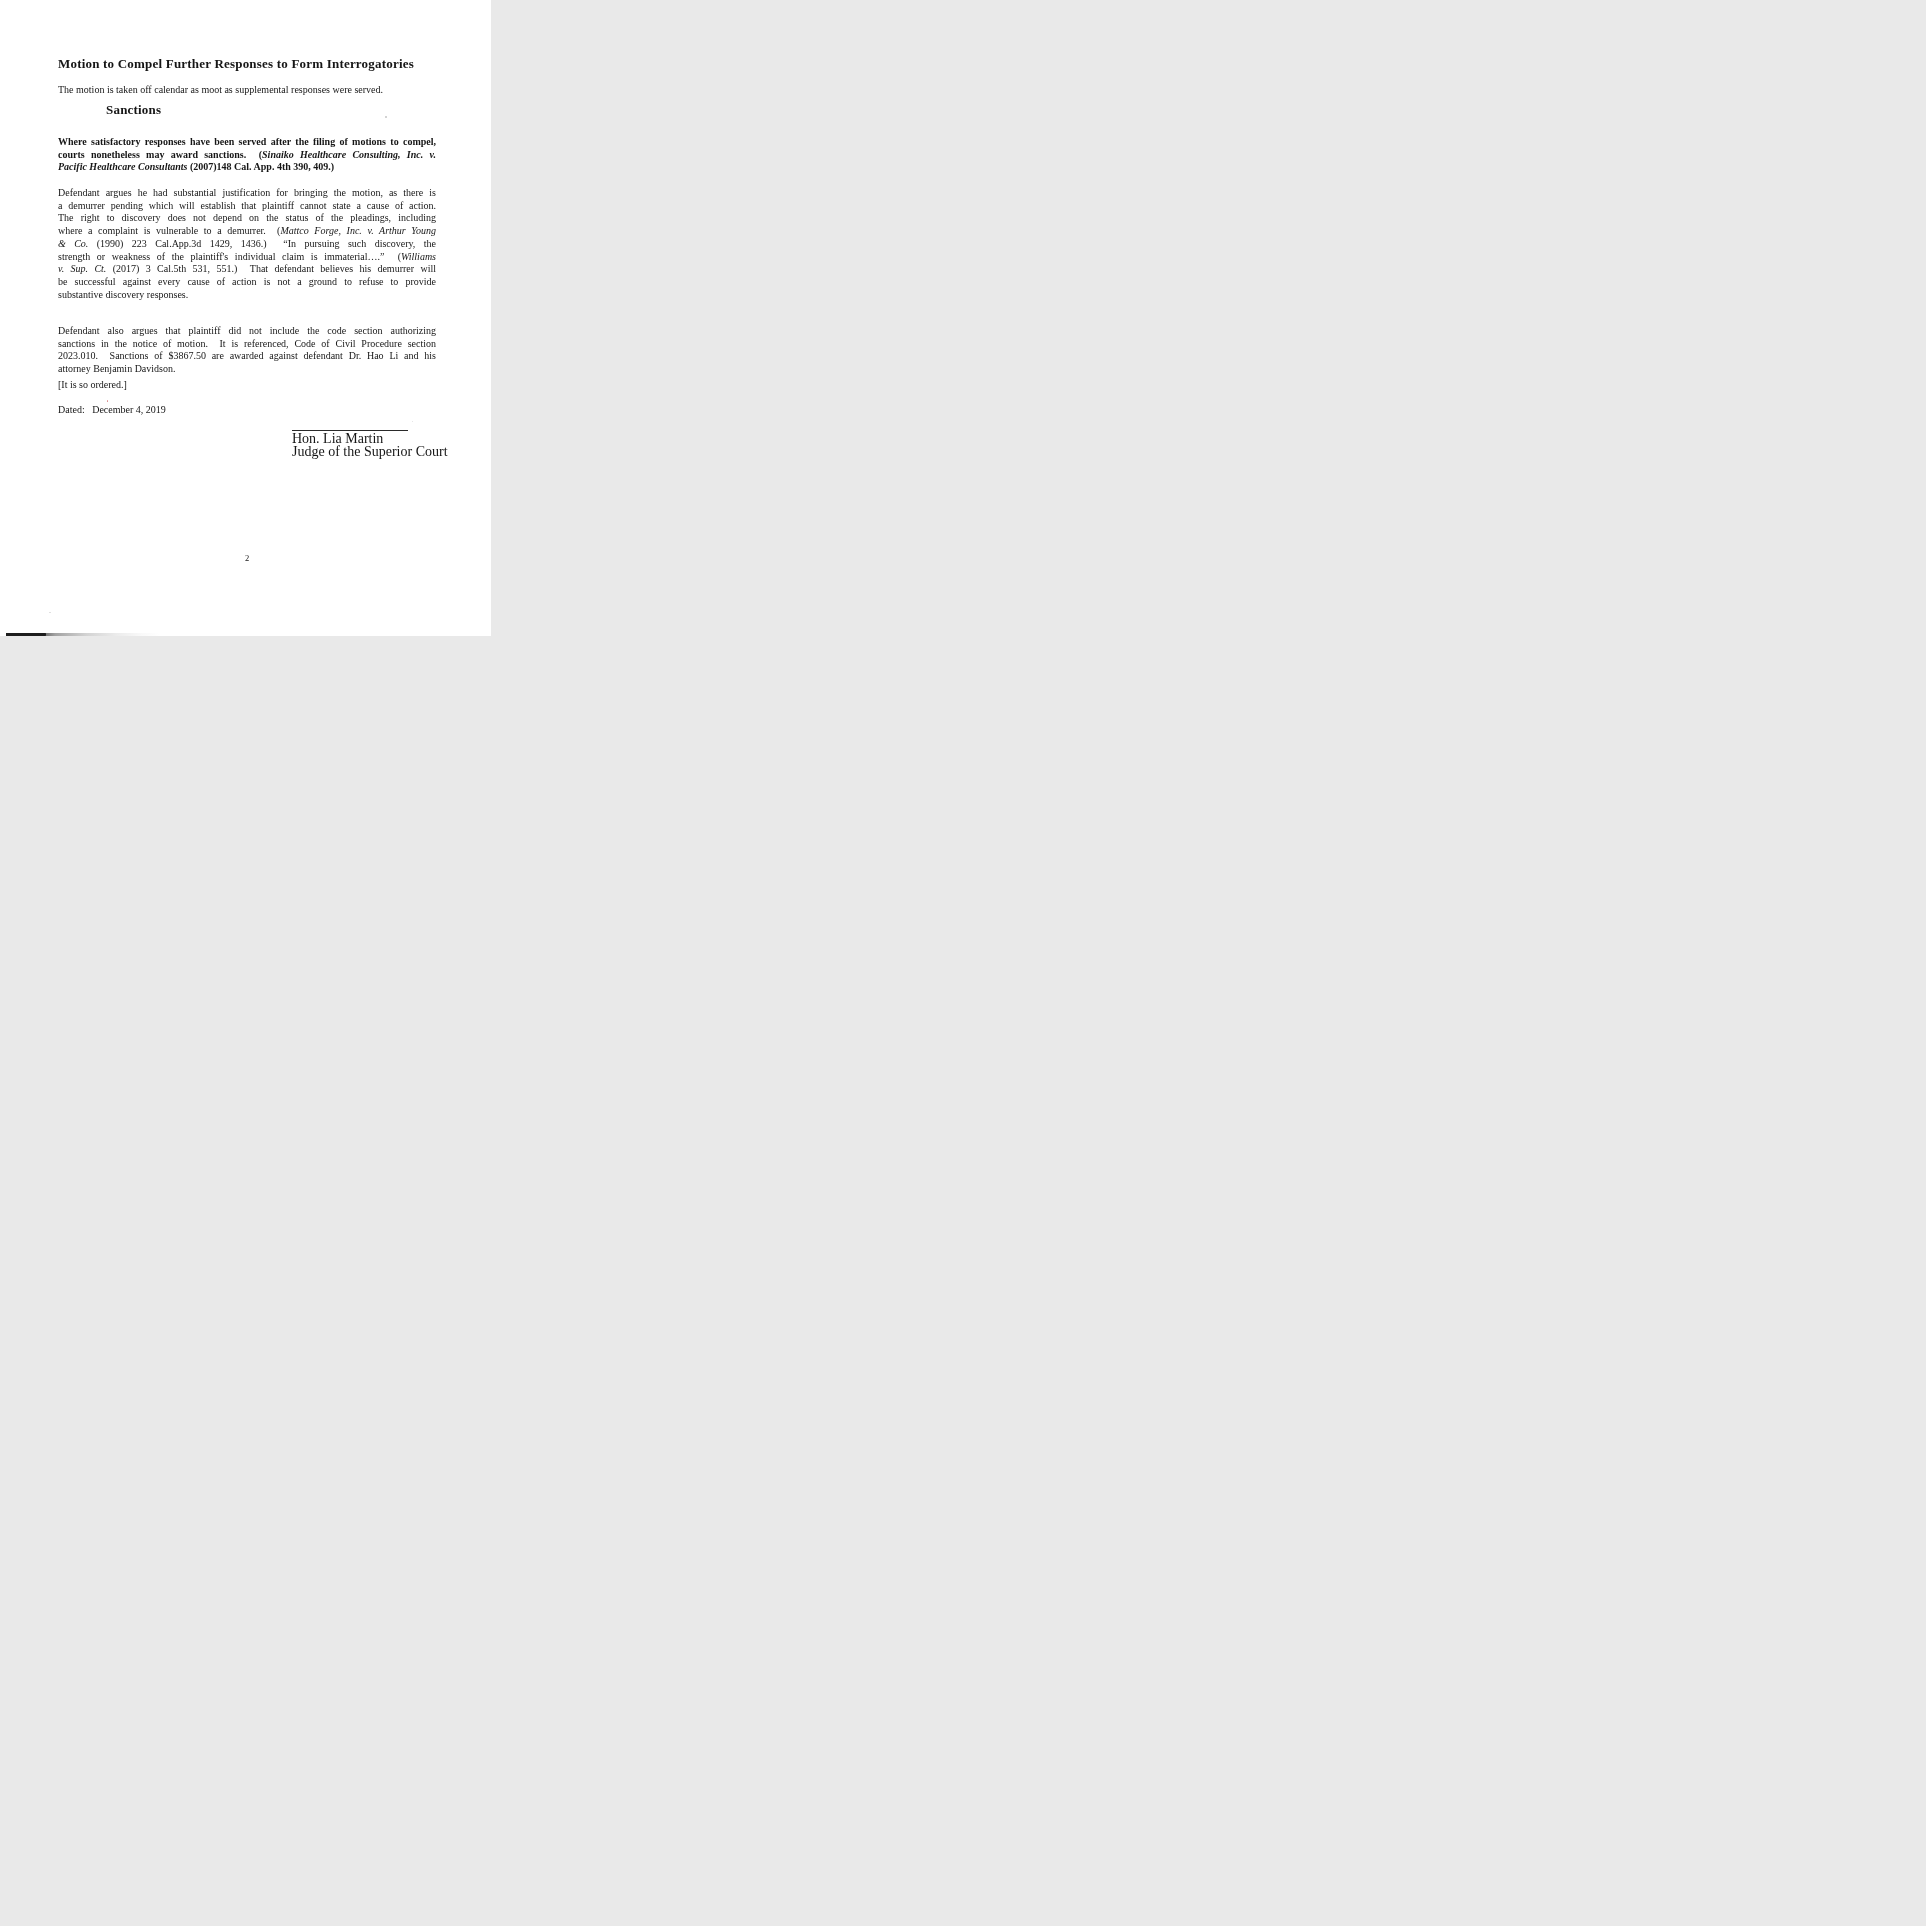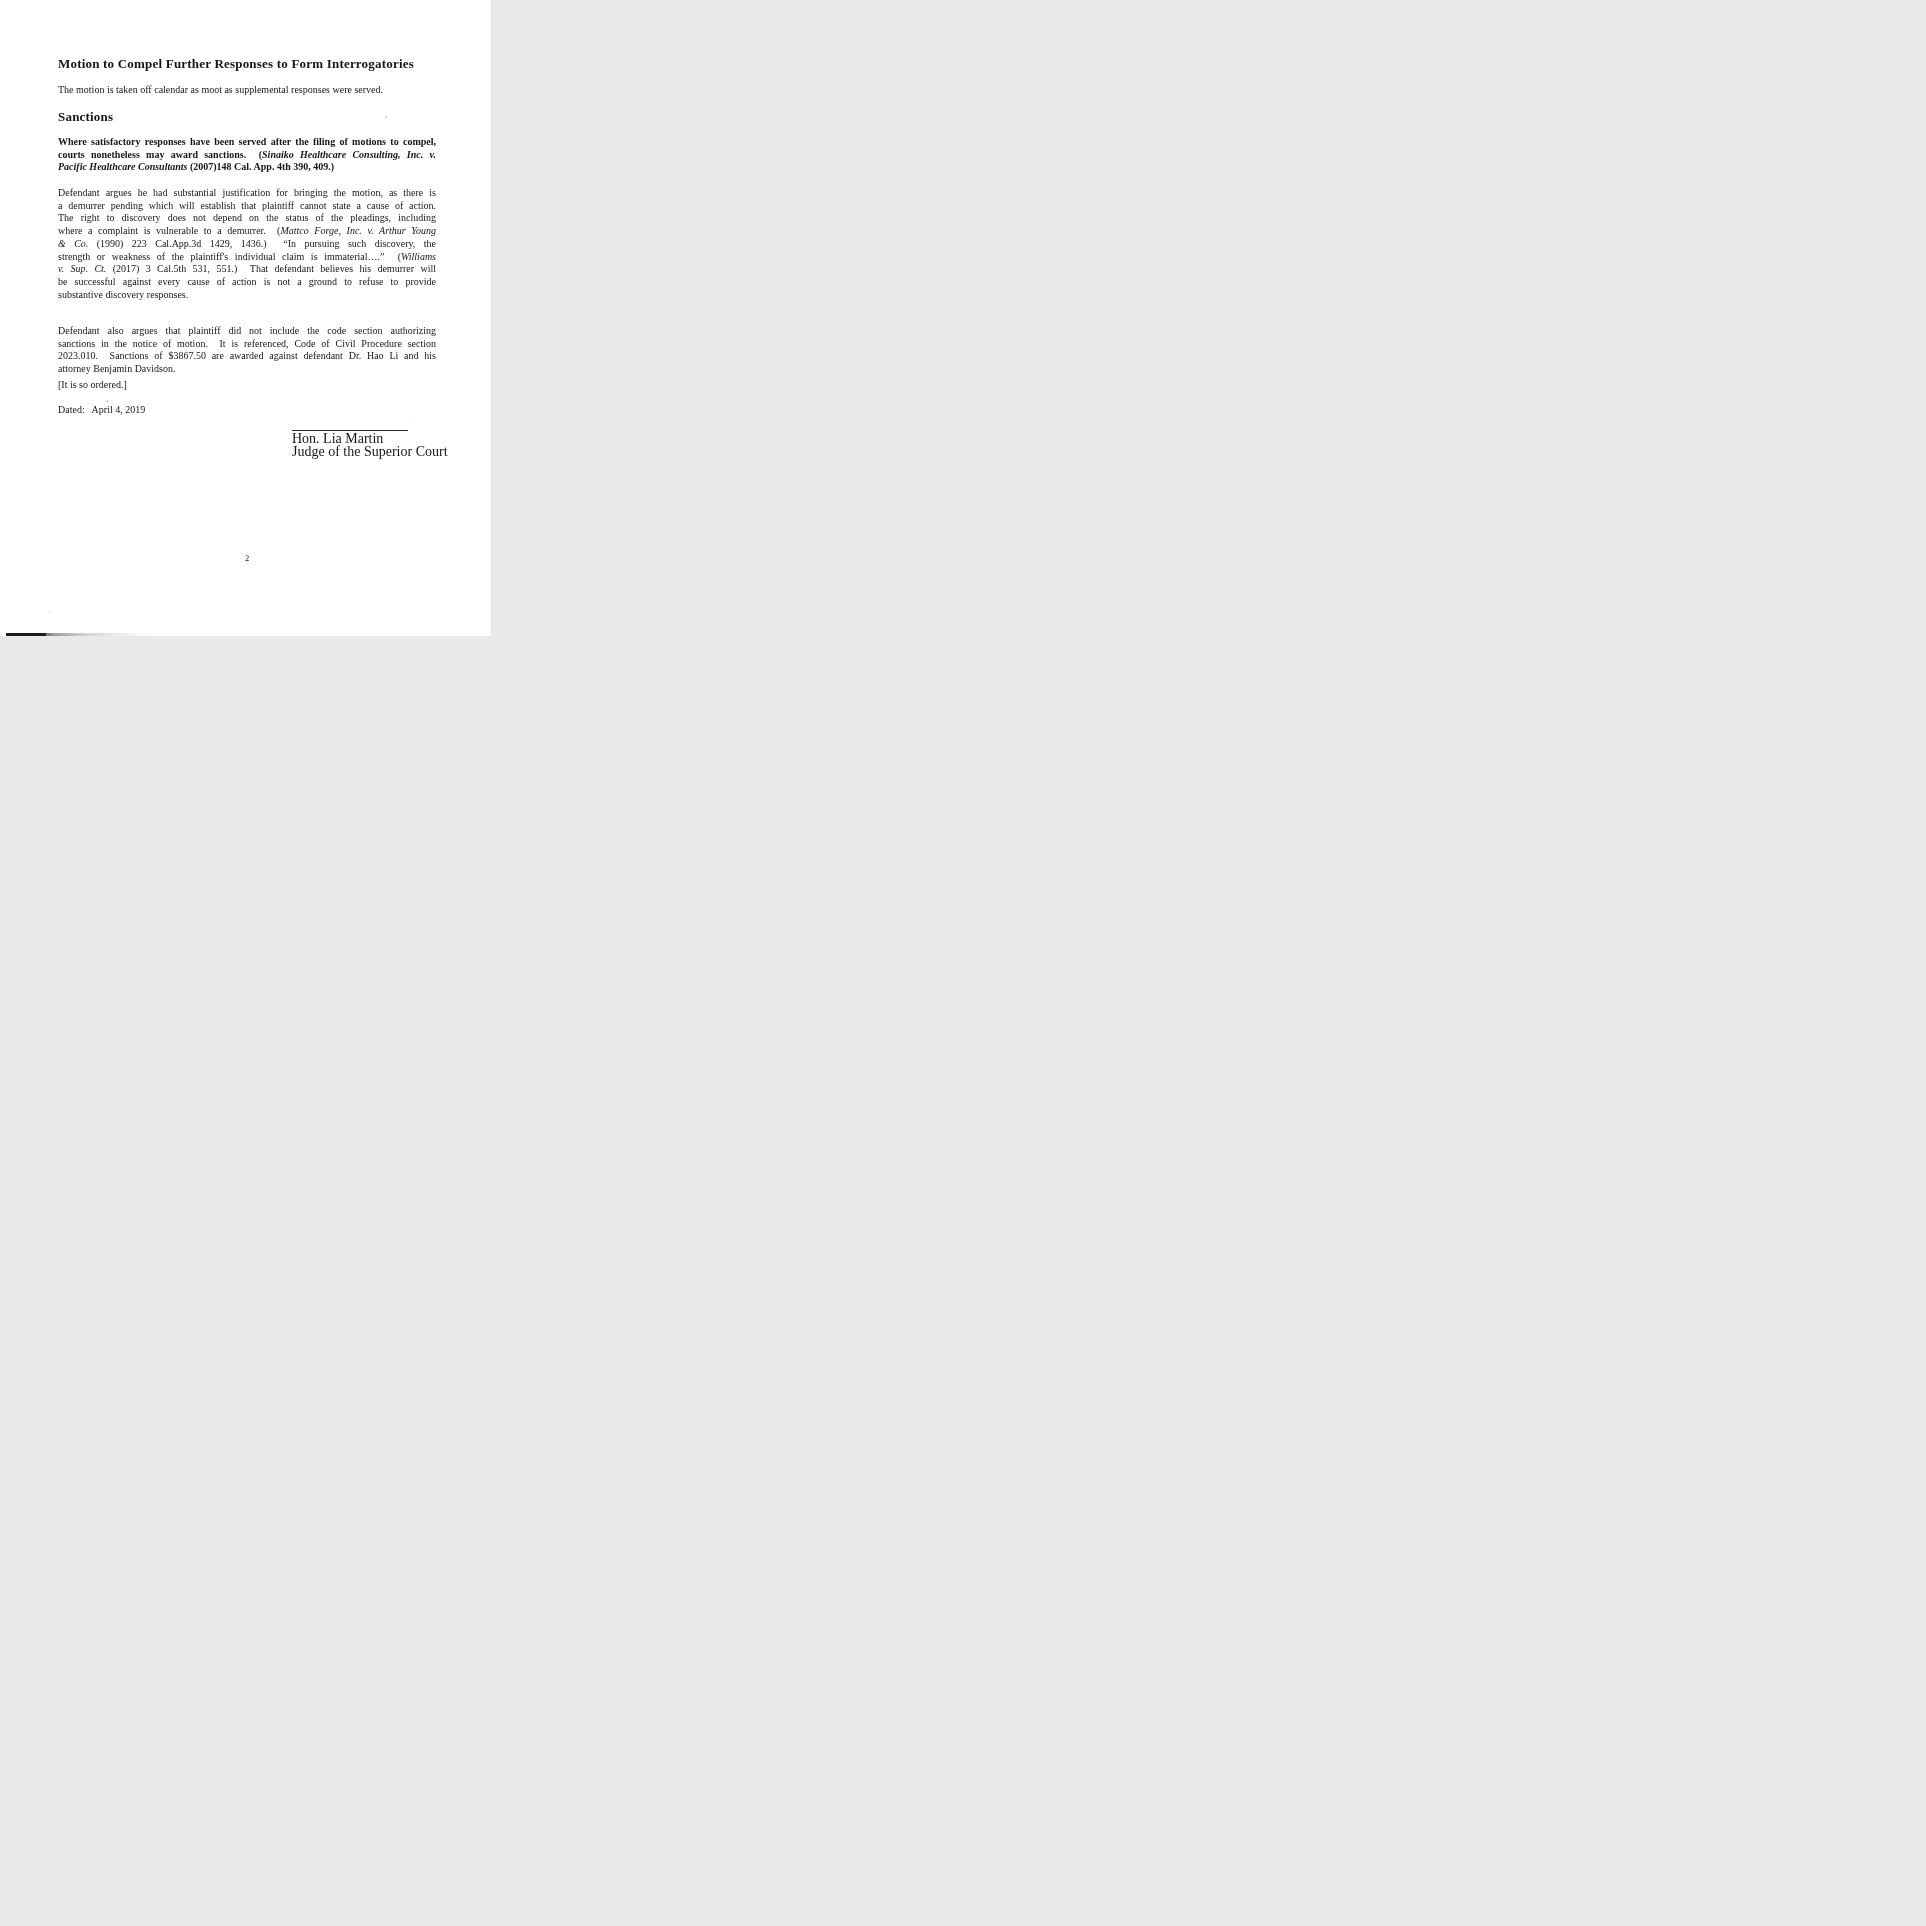--- a/index.html
+++ b/index.html
@@ -33,21 +33,21 @@
   }
   .seg.italic{font-style:italic;}
   .block.bold .line{
     font-weight:700;
     font-size:13px;
     letter-spacing:0.2px;
   }
   
   #blk-heading-motion{top:58px;}
   #blk-para-moot{top:84px;}
-  #blk-heading-sanctions{top:111px;}
+  #blk-heading-sanctions{top:104px;margin-left:48px;}
   #blk-para-authority{top:136px;font-weight:bold;}
   #blk-para-justification{top:187px;}
   #blk-para-code{top:325px;}
   #blk-para-ordered{top:379px;}
   #blk-para-dated{top:404px;}
   
   .sig{position:absolute;left:292px;top:430px;width:127px;}
   .sig-line{
     width:116px;height:1.2px;background:#2a2a2a;margin-bottom:2.3px;
   }
@@ -120,21 +120,21 @@
       <div class="block" id="blk-para-code">
         <div class="line just"><span class="seg">Defendant also argues that plaintiff did not include the code section authorizing</span></div>
         <div class="line just"><span class="seg">sanctions in the notice of motion.  It is referenced, Code of Civil Procedure section</span></div>
         <div class="line just"><span class="seg">2023.010.  Sanctions of $3867.50 are awarded against defendant Dr. Hao Li and his</span></div>
         <div class="line"><span class="seg">attorney Benjamin Davidson.</span></div>
       </div>
       <div class="block" id="blk-para-ordered">
         <div class="line"><span class="seg">[It is so ordered.]</span></div>
       </div>
       <div class="block" id="blk-para-dated">
-        <div class="line"><span class="seg">Dated:   April 4, 2019</span></div>
+        <div class="line"><span class="seg">Dated:   December 4, 2019</span></div>
       </div>
     </div>
 
   <div class="sig">
     <div class="sig-line"></div>
     <div class="sig-name">Hon. Lia Martin</div>
     <div class="sig-title">Judge of the Superior Court</div>
   </div>
 
   <div class="footer">2</div>

